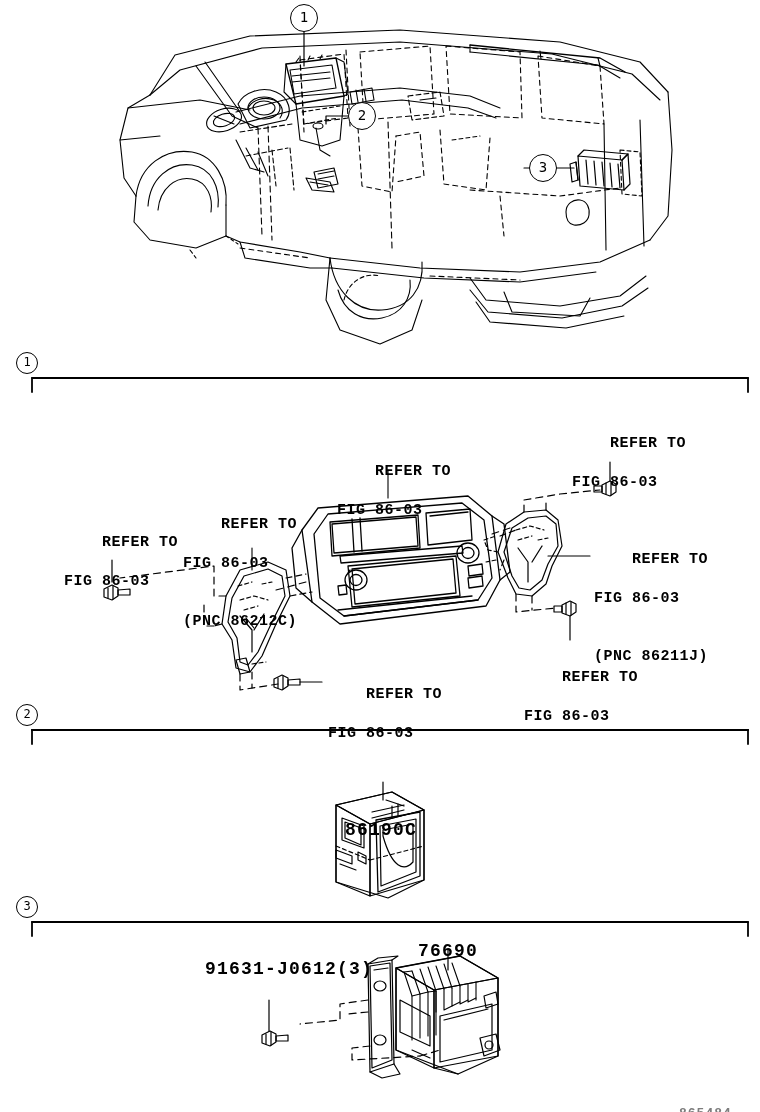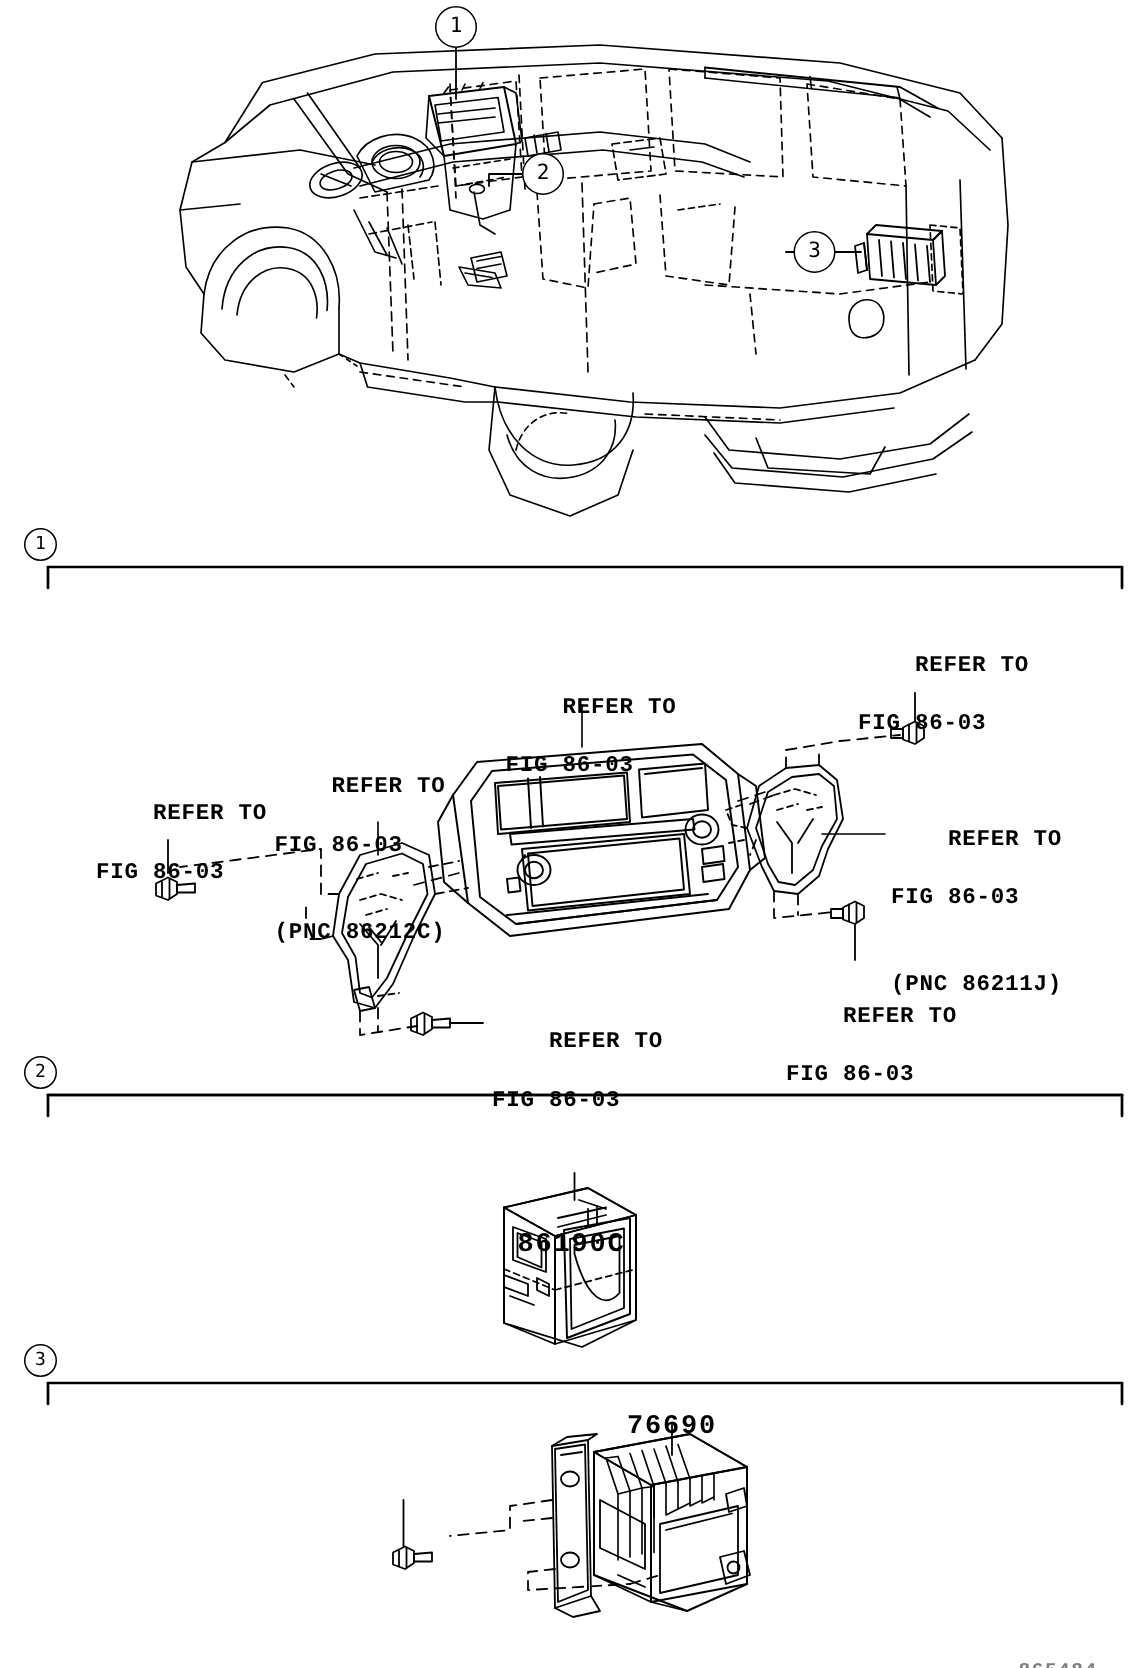--- a/index.html
+++ b/index.html
@@ -513,17 +513,18 @@
     <span class="l2">FIG 86-03</span>
   </div>
 
   <div class="lbl sz-refer" style="left:328px; top:665px;">
     <span class="l1">REFER TO</span>
     <span class="l2">FIG 86-03</span>
   </div>
 
   <div class="lbl sz-part" style="left:345px; top:796px;margin-top:23px;">86190C</div>
 
+  <div class="lbl sz-part" style="left:205px; top:958px;">91631-J0612(3)</div>
   <div class="lbl sz-part" style="left:418px; top:940px;">76690</div>
 
   <div class="lbl sz-fig" style="left:679px; top:1082px;">865484</div>
 
 </div>
 
 </body></html>

